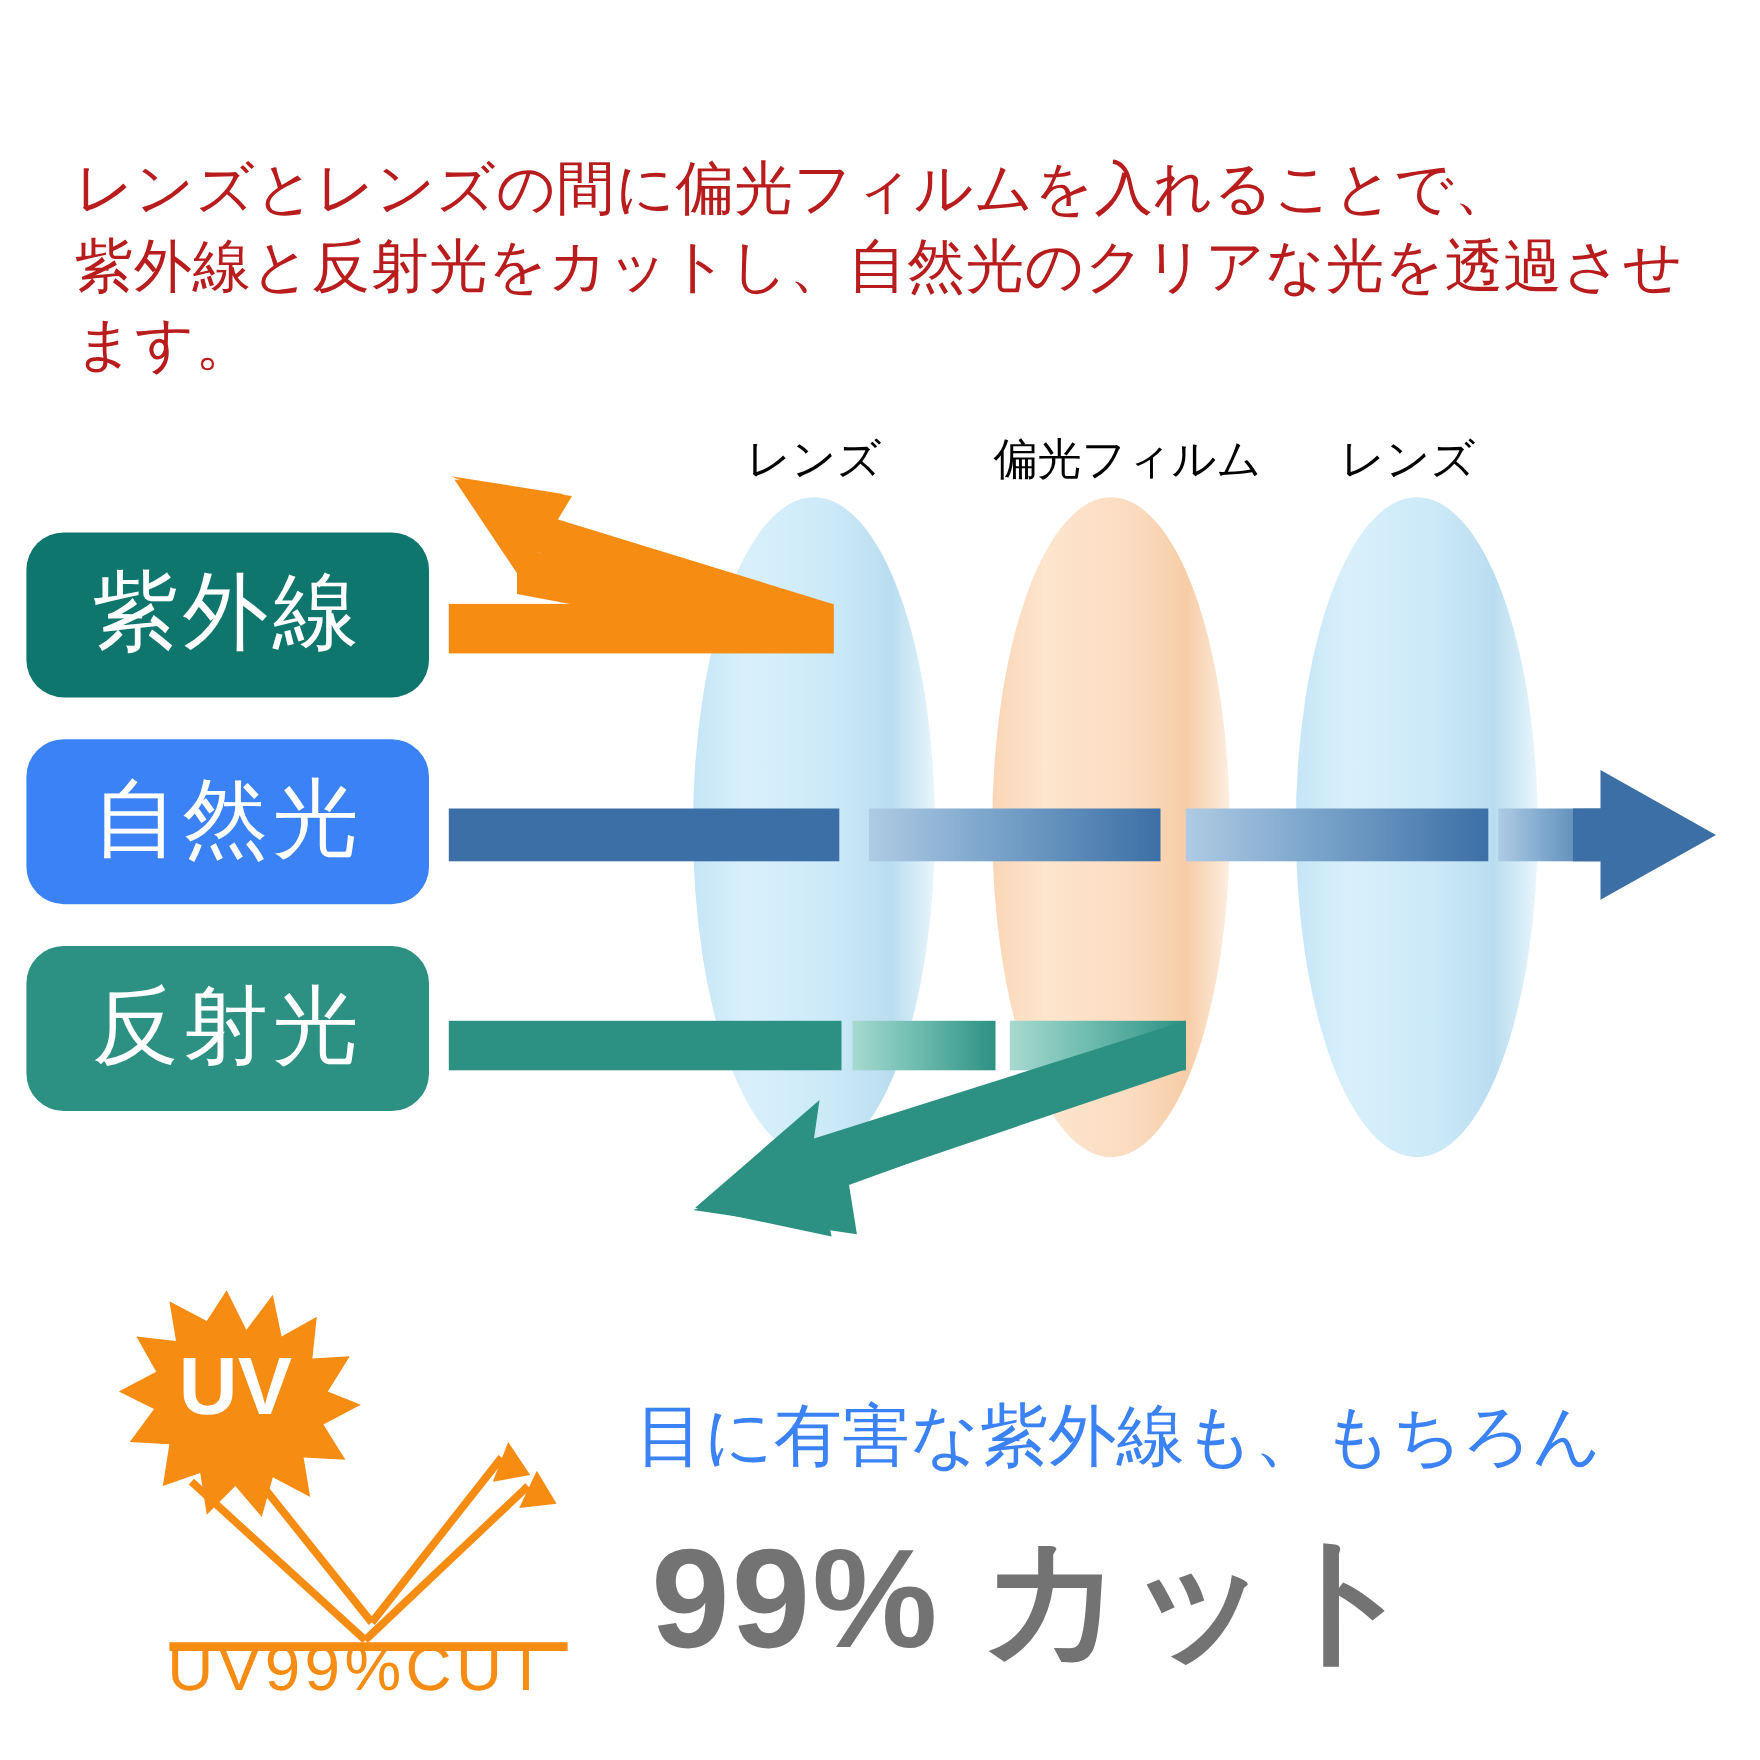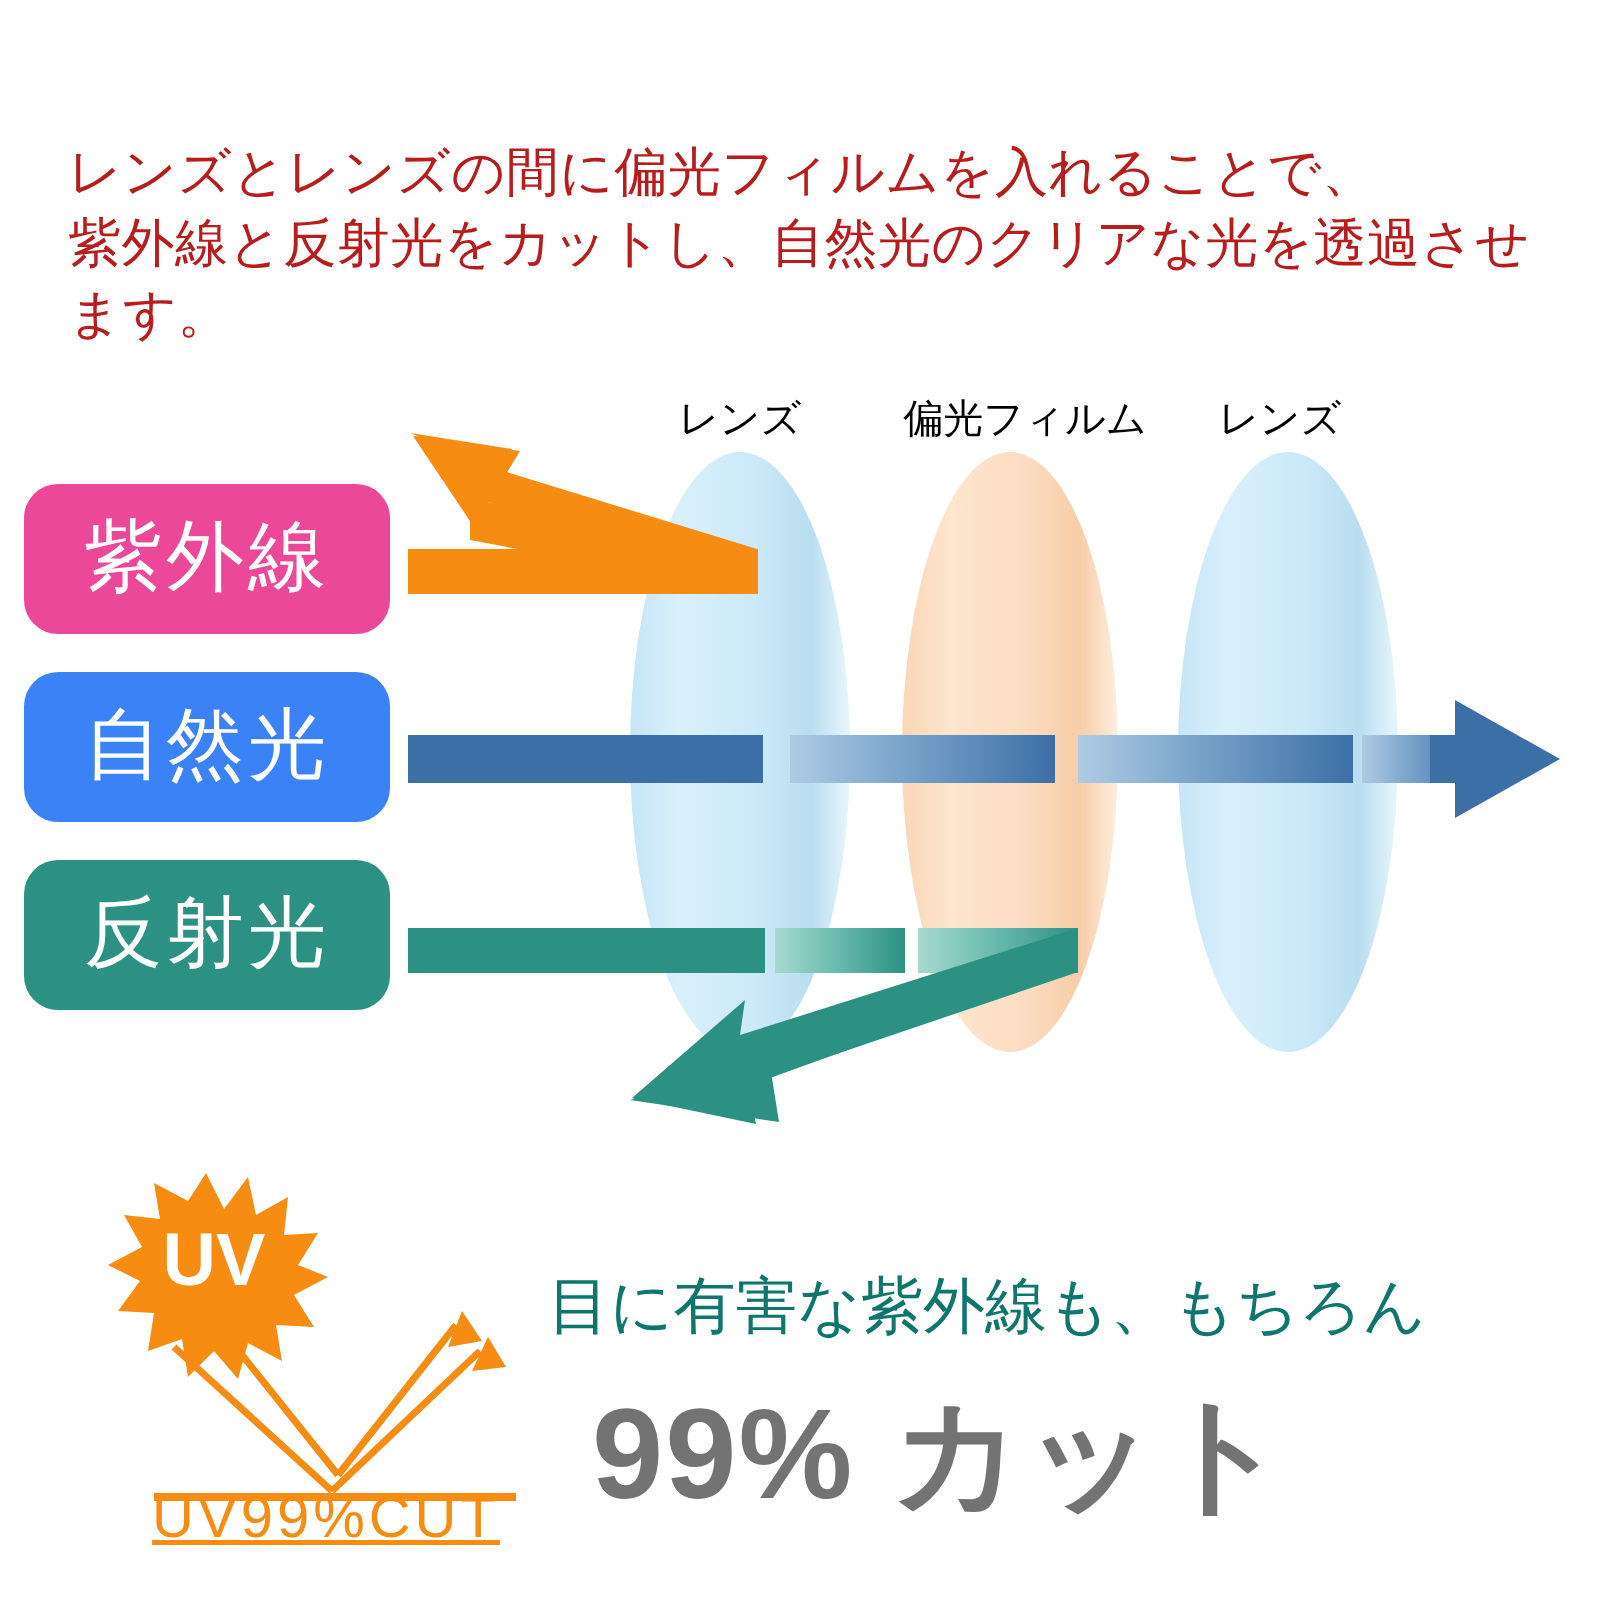--- a/index.html
+++ b/index.html
@@ -40,35 +40,35 @@
     color:#ffffff;font-size:78px;letter-spacing:4px;
     font-weight:400;line-height:1;
     box-sizing:border-box;padding-bottom:6px;
   }
   .chip-uv     {top:484px;}
   .chip-natural{top:672px;}
   .chip-reflect{top:860px;}
 
   
   .tagline{
-    position:absolute;left:548px;top:1275px;width:1000px;
-    font-size:62px;line-height:1;color:#0f766e;white-space:nowrap;
+    position:absolute;left:578px;top:1275px;width:1000px;
+    font-size:62px;line-height:1;color:#3b82f6;white-space:nowrap;
   }
   .bigcut{
     position:absolute;left:592px;top:1390px;width:1000px;
     font-size:128px;line-height:1;font-weight:bold;
     letter-spacing:2px;white-space:nowrap;
   }
 
   
   #uvbadge{position:absolute;left:96px;top:1155px;width:460px;height:430px;}
   .uvcut-label{
     position:absolute;left:96px;top:1488px;width:460px;
     text-align:center;font-size:58px;letter-spacing:4px;
-    line-height:1;font-weight:400;white-space:nowrap;text-decoration:underline;
+    line-height:1;font-weight:400;white-space:nowrap;
   }
 </style>
 </head>
 <body>
 
 <div id="stage">
 
   <div class="intro">レンズとレンズの間に偏光フィルムを入れることで、
 紫外線と反射光をカットし、自然光のクリアな光を透過させます。</div>
 
@@ -156,21 +156,21 @@
       <rect x="775" y="928" width="130" height="45" fill="url(#gTealFade)"></rect>
 
       <rect x="918" y="928" width="160" height="45" fill="url(#gTealFade)"></rect>
 
       <polygon points="1078,966 1078,928 740,1035 745,1000 632,1098 756,1124 748,1086" fill="#2C9183"></polygon>
       <polygon points="1075,930 1078,972 760,1080 752,1038" fill="#2C9183"></polygon>
       <polygon points="630,1100 768,1053 779,1122" fill="#2C9183"></polygon>
     </g>
   </svg>
 
-  <div class="chip chip-uv" style="background:#ec4899">
+  <div class="chip chip-uv" style="background:#0f766e">
     <span>紫外線</span>
   </div>
   <div class="chip chip-natural" style="background:#3b82f6">
     <span>自然光</span>
   </div>
   <div class="chip chip-reflect" style="background:#2C9183">
     <span>反射光</span>
   </div>
 
   <svg id="uvbadge" viewBox="0 0 460 430">

